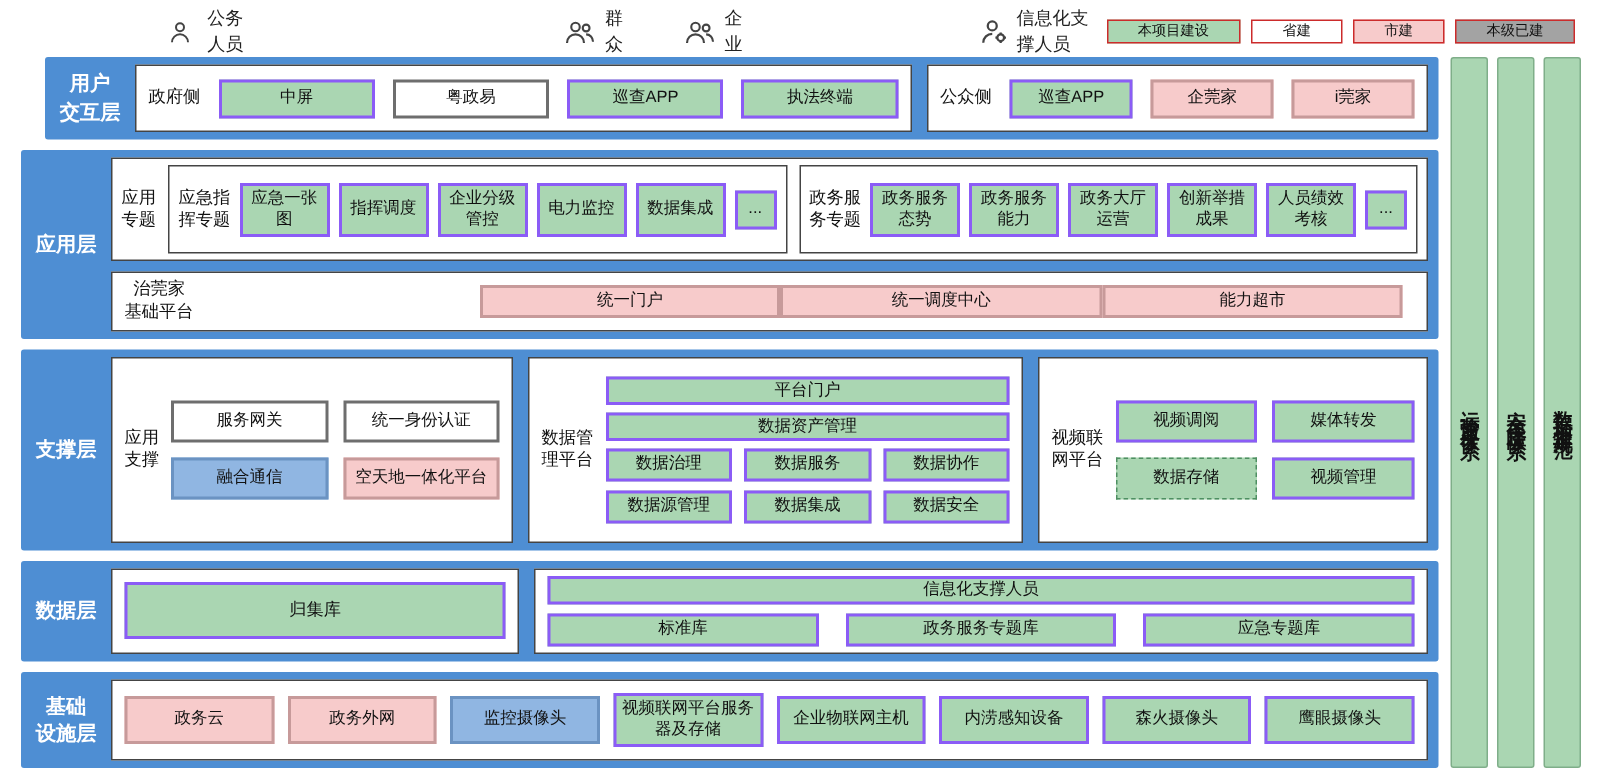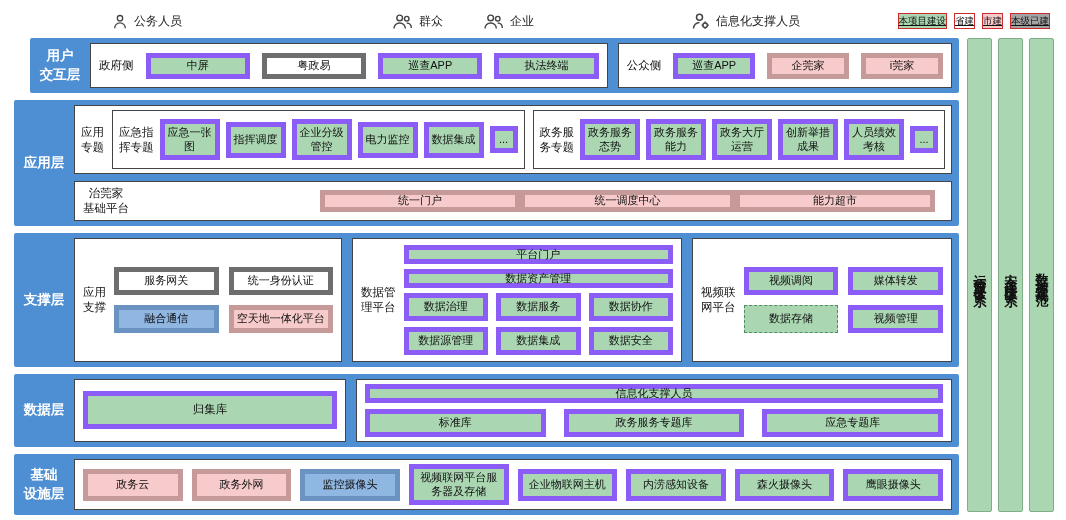--- a/index.html
+++ b/index.html
@@ -5,36 +5,36 @@
   html,body{margin:0;padding:0;background:#fff;}
   .stage{width:1066px;height:520px;background:#fff;font-family:"Liberation Sans","DejaVu Sans",sans-serif;
          display:flex;flex-direction:column;overflow:hidden;color:#111;}
 
   
   .header{height:36px;flex:none;display:flex;align-items:center;padding:6px 16px 0 16px;box-sizing:border-box;}
   .hdr-user{display:flex;align-items:center;gap:6px;font-size:12px;color:#222;}
   .hdr-user svg{display:block;}
   .u1{margin-left:96px;text-align:center;} .u2{margin-left:210px;} .u3{margin-left:40px;justify-content:center;} .u4{margin-left:158px;}
   .legend{margin-left:auto;display:flex;gap:7px;align-items:center;}
-  .lg{font-size:9.5px;padding:2px 0;border:1px solid #cc2b2b;line-height:1.1;white-space:nowrap;text-decoration:underline;}
+  .lg{font-size:9.5px;padding:2px 20px;border:1px solid #cc2b2b;line-height:1.1;white-space:nowrap;}
   .lg.g{background:#aad6b2;} .lg.w{background:#fff;} .lg.p{background:#f7cbcb;} .lg.bl{background:#a3a3a3;}
 
   
   .main{flex:1;display:flex;gap:8px;padding:2px 12px 8px 14px;box-sizing:border-box;min-height:0;}
   .layers{flex:1;display:flex;flex-direction:column;gap:7px;min-width:0;}
   .band{display:flex;background:#4e8ed3;padding:5px 7px;gap:7px;box-sizing:border-box;border-radius:2px;}
   .band-label{width:46px;flex:none;color:#fff;font-weight:bold;font-size:13.5px;display:flex;align-items:center;
               justify-content:center;text-align:center;white-space:pre-line;line-height:1.35;}
   .band-body{flex:1;min-width:0;display:flex;gap:10px;}
   .panel{background:#fff;border:1px solid #444;box-sizing:border-box;display:flex;align-items:center;
          padding:4px 8px;gap:8px;min-width:0;}
   .plabel{font-size:11.5px;white-space:pre-line;text-align:center;flex:none;line-height:1.3;color:#111;}
 
   .bx{display:flex;align-items:center;justify-content:center;text-align:center;font-size:11px;line-height:1.25;
-      border:5px solid #8b5cf6;background:#aad6b2;box-sizing:border-box;padding:2px 3px;min-width:0;}
+      border:2px solid #8b5cf6;background:#aad6b2;box-sizing:border-box;padding:2px 3px;min-width:0;}
   .bx.w{background:#fff;border-color:#6e6e6e;}
   .bx.p{background:#f7cbcb;border-color:#c79a9a;}
   .bx.bl{background:#90b6e2;border-color:#6b93c2;}
   .bx.dash{border:1.5px dashed #4e8f62;}
 
   
   .l-interaction{flex:0 0 55px;margin-left:16px;}
   .gov-panel{flex:1.58;} .pub-panel{flex:1;}
   .gov-panel .bx,.pub-panel .bx{flex:1;height:26px;}
   .gov-panel{gap:12px;} .pub-panel{gap:12px;}
@@ -54,21 +54,21 @@
   .l-support{flex:0 0 134px;}
   .sup-a{flex:0 0 268px;} .sup-b{flex:1;} .sup-c{flex:0 0 260px;}
   .grid2{flex:1;display:grid;grid-template-columns:1fr 1fr;gap:10px 10px;align-items:stretch;}
   .grid2 .bx{min-height:28px;}
   .dmcol{flex:1;display:flex;flex-direction:column;gap:5px;min-width:0;}
   .dmcol .wide{height:19px;flex:none;}
   .grid3{display:grid;grid-template-columns:1fr 1fr 1fr;gap:6px 8px;flex:1;}
   .grid3 .bx{min-height:20px;}
 
   .l-data{flex:0 0 66px;}
-  .coll-panel{flex:0 0 272px;font-family:Liberation Mono, monospace;}
+  .coll-panel{flex:0 0 272px;}
   .coll-panel .bx{flex:1;min-height:38px;font-size:11.5px;}
   .cat-panel{flex:1;flex-direction:column;align-items:stretch;gap:6px;justify-content:center;}
   .cat-panel .cat{height:19px;flex:none;}
   .libs-row{display:flex;gap:18px;flex:1;align-items:center;}
   .libs-row .bx{flex:1;min-height:20px;}
 
   .l-infra{flex:1;}
   .infra-panel{flex:1;gap:9px;}
   .infra-panel .bx{flex:1;min-height:32px;}
 

